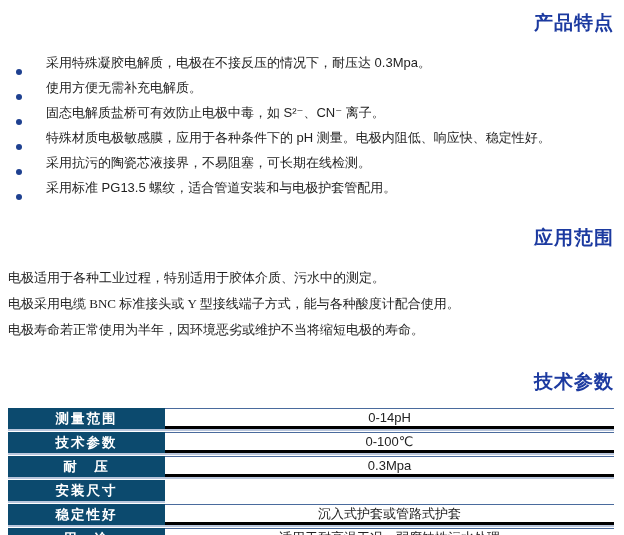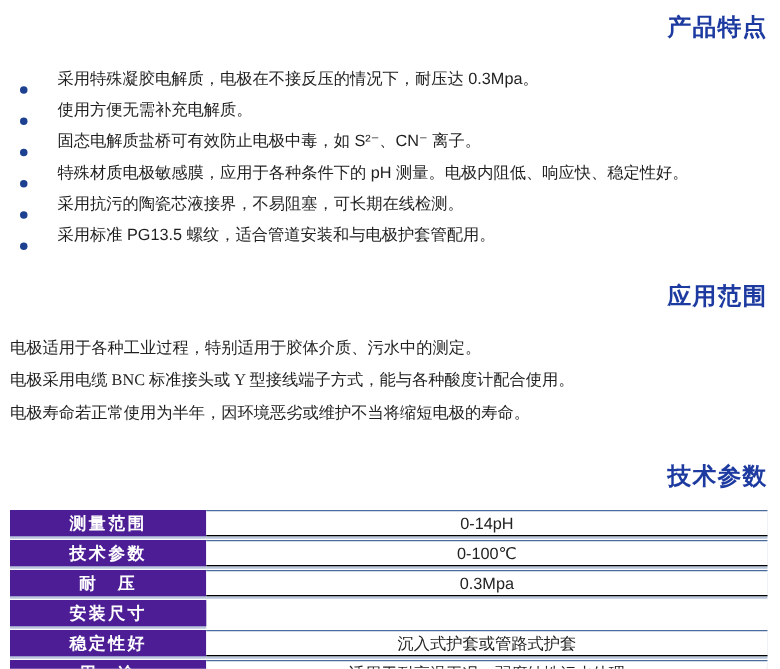--- a/index.html
+++ b/index.html
@@ -61,39 +61,39 @@
     width: 606px;
   }
   .spec-row {
     display: flex;
     align-items: stretch;
     height: 21px;
     margin-bottom: 3px;
   }
   .spec-label {
     flex: 0 0 157px;
-    background: #4c1d95;
+    background: #0c4a6e;
     color: #ffffff;
     font-size: 13.5px;
     font-weight: bold;
     letter-spacing: 2px;
     display: flex;
     align-items: center;
     justify-content: center;
     box-shadow: 0 2px 0 #b9c6dc;
   }
   .spec-value {
     flex: 1 1 auto;
     display: flex;
     align-items: center;
     justify-content: center;
     font-size: 13px;
     color: #222222;
     border-top: 1px solid #4a6b9d;
-    border-bottom: 1px solid #000000;
+    border-bottom: 3px solid #000000;
     box-shadow: 0 2px 0 #b9c6dc;
     background: #ffffff;
   }
 </style>
 </head>
 <body>
 
 <div class="page">
 
   <h2 class="section-title" id="features-title">产品特点</h2>

